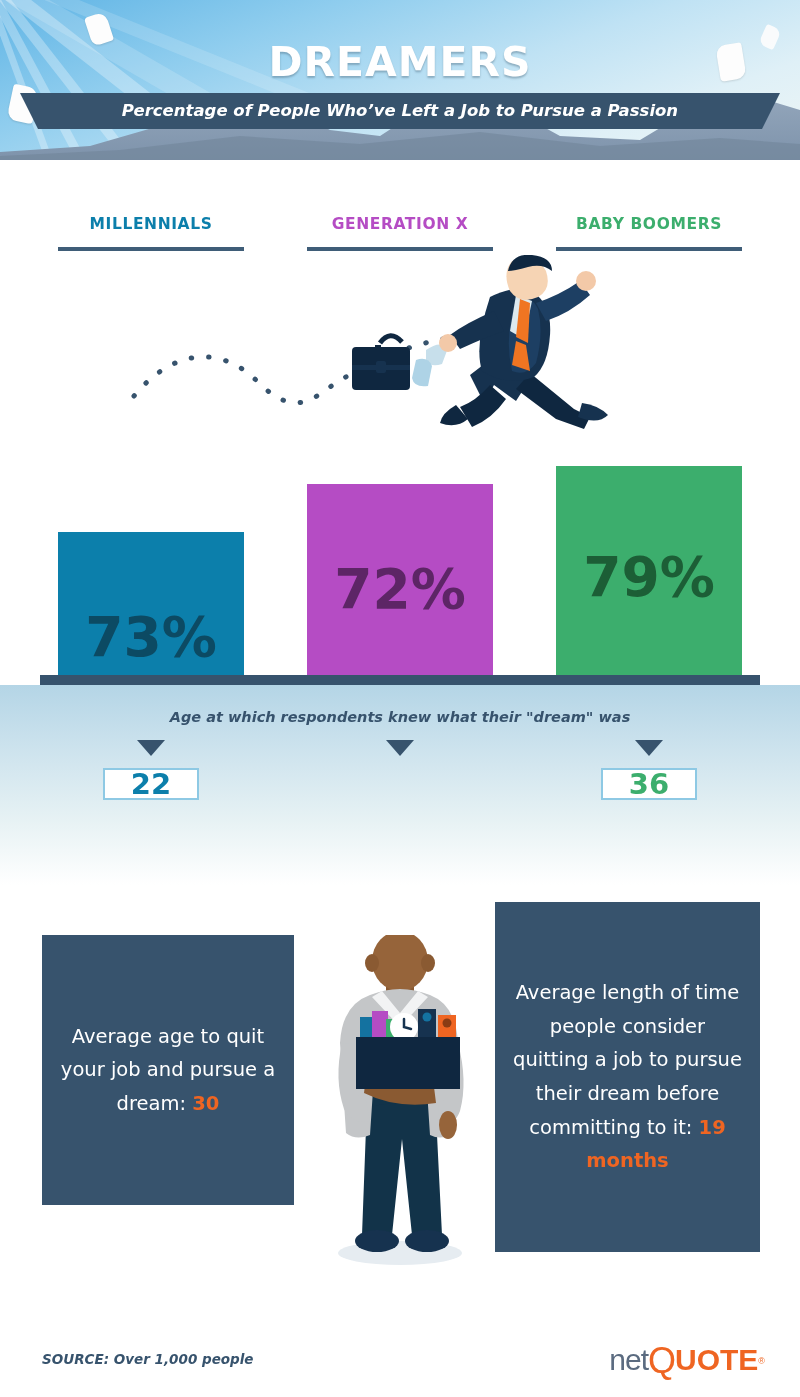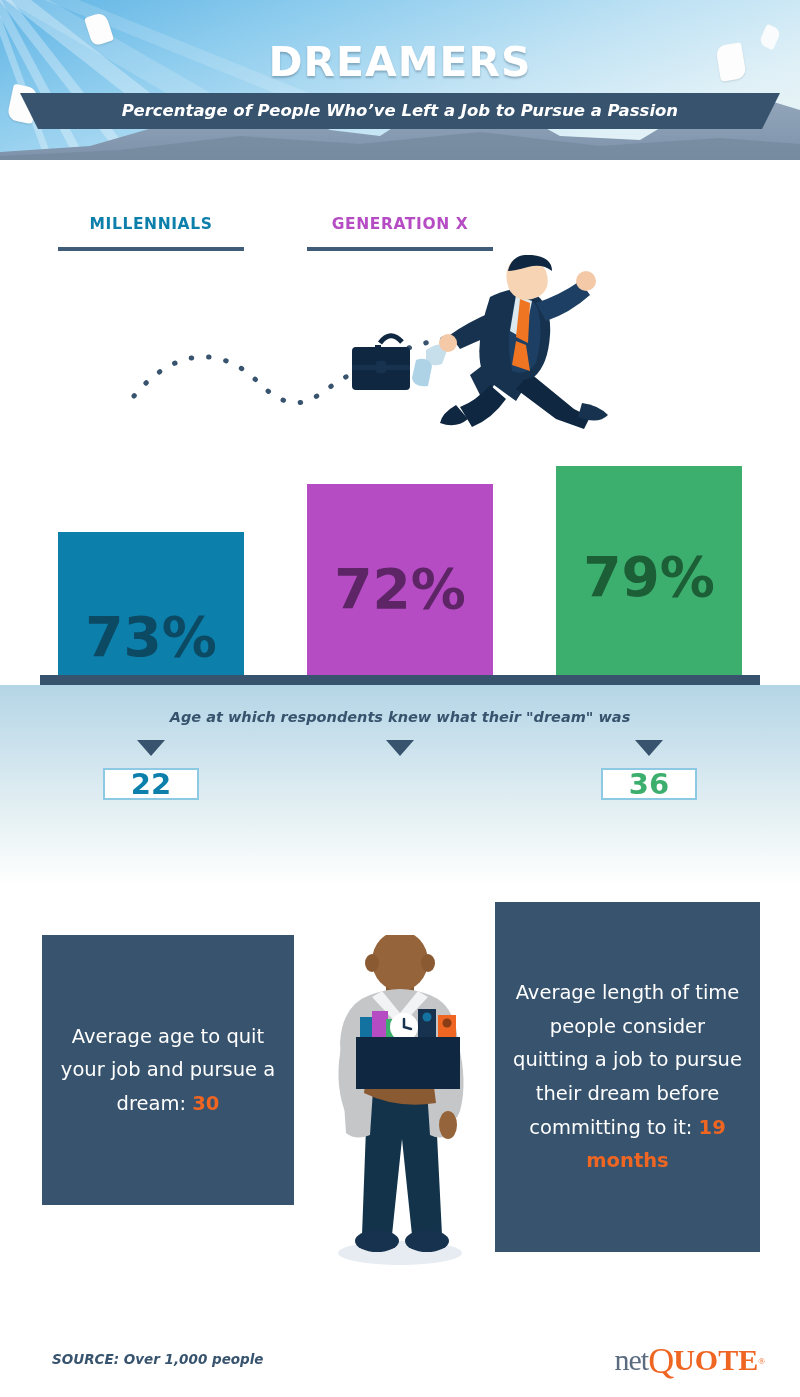--- a/index.html
+++ b/index.html
@@ -113,27 +113,27 @@
   }
   .fb-left  { left:42px; top:50px; width:252px; height:270px; }
   .fb-right { left:495px; top:17px; width:265px; height:350px; }
   .hl { color:#ef6522; font-weight:bold; }
 
   .person { position:absolute; left:310px; top:50px; width:180px; height:330px; }
 
   
   .footer { position:absolute; left:0; top:1305px; width:800px; height:92px; background:#fff; }
   .source {
-    position:absolute; left:52px; top:46px;
+    position:absolute; left:42px; top:46px;
     font-size:13.5px; font-style:italic; font-weight:bold; color:#37536d;
     font-family:"DejaVu Sans",sans-serif;
   }
   .logo {
     position:absolute; right:36px; top:32px;
-    font-family:Liberation Serif, serif; letter-spacing:-1px;
+    font-family:Liberation Sans, sans-serif; letter-spacing:-1px;
     white-space:nowrap;
   }
   .logo .net { font-size:30px; color:#5b6b80; font-weight:normal; }
   .logo .q   { font-size:36px; color:#ef6522; font-weight:normal; position:relative; top:3px; }
   .logo .uote{ font-size:30px; color:#ef6522; font-weight:bold; letter-spacing:0px; }
   .logo .reg { font-size:9px; color:#ef6522; vertical-align:super; }
 </style>
 </head>
 <body>
 
@@ -174,20 +174,24 @@
 
     <div class="cols">
       <div class="col c0">
         <div class="lbl" id="hl0" style="color: rgb(12, 127, 171);">MILLENNIALS</div>
         <div class="rule" style="width:186px"></div>
       </div>
       <div class="col c1">
         <div class="lbl" id="hl1" style="color: rgb(181, 76, 196);">GENERATION X</div>
         <div class="rule" style="width:186px"></div>
       </div>
+      <div class="col c2">
+        <div class="lbl" id="hl2" style="color: rgb(60, 174, 109);">BABY BOOMERS</div>
+        <div class="rule" style="width:186px"></div>
+      </div>
     </div>
 
     <svg class="dots" viewBox="0 0 360 80">
       <path d="M4,66 C40,22 88,12 128,52 C152,76 170,78 190,64 C220,42 270,14 330,6" fill="none" stroke="#37536d" stroke-width="5" stroke-linecap="round" stroke-dasharray="0.5 17"></path>
     </svg>
 
     <svg class="runner" viewBox="0 0 310 185">
 
       <g>
         <rect x="45" y="90" width="6" height="16" fill="#0f2740"></rect>

